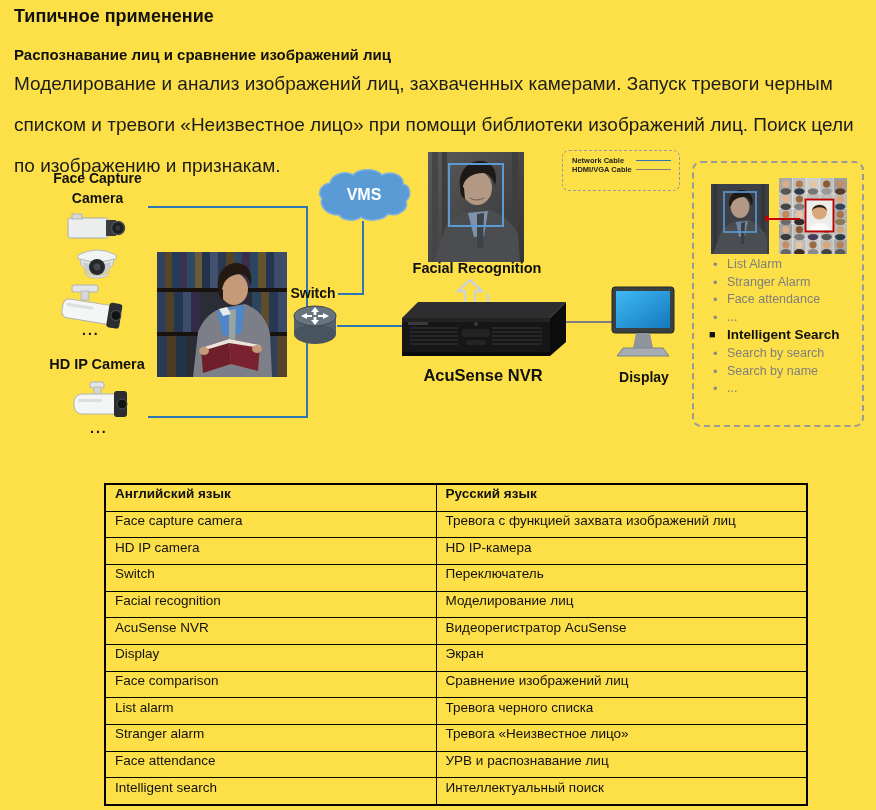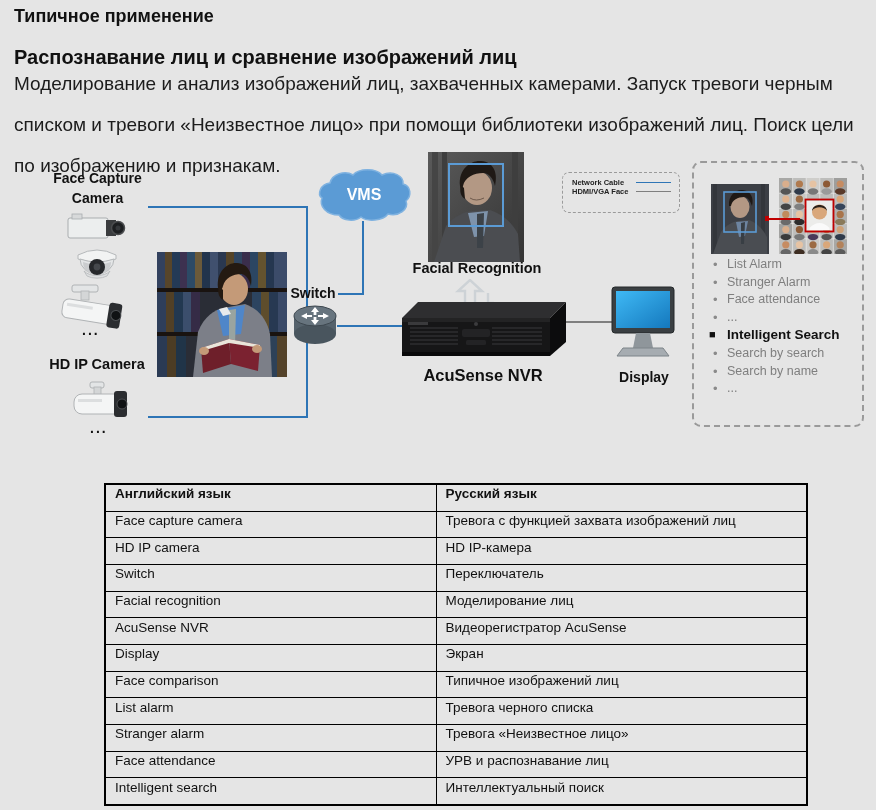--- a/index.html
+++ b/index.html
@@ -1,21 +1,21 @@
 <!DOCTYPE html>
 <html><head>
 <meta charset="utf-8">
 <style>
   * { margin:0; padding:0; box-sizing:border-box; }
   html,body { width:876px; height:810px; background:#fff; font-family:"Liberation Sans", sans-serif; color:#1a1a1a; }
-  .page { position:relative; width:876px; height:810px; overflow:hidden; background:#e5e5e5; }
+  .page { position:relative; width:876px; height:810px; overflow:hidden; background:#fde047; }
 
   
   .title { position:absolute; left:14px; top:6px; font-size:18px; font-weight:bold; color:#111; }
-  .subtitle { position:absolute; left:14px; top:46px; font-size:20px; font-weight:bold; color:#111; }
+  .subtitle { position:absolute; left:14px; top:46px; font-size:15px; font-weight:bold; color:#111; }
   .body-text { position:absolute; left:14px; top:64px; width:852px; font-size:19px; line-height:2.15; color:#1c1c1c; }
 
   
   .diagram { position:absolute; left:0; top:0; width:876px; height:470px; }
   .dlabel { position:absolute; font-weight:bold; color:#111; text-align:center; }
   .lbl-facecap { left:40px; top:169px; width:115px; font-size:14px; line-height:1.4; }
   .lbl-hdip { left:36px; top:356px; width:122px; font-size:14.5px; }
   .lbl-switch { left:288px; top:285px; width:50px; font-size:14px; }
   .lbl-fr { left:404px; top:260px; width:146px; font-size:14.5px; }
   .lbl-nvr { left:408px; top:366px; width:150px; font-size:16.5px; }
@@ -41,21 +41,21 @@
 
   .photo-man { position:absolute; left:157px; top:252px; }
   .cloud { position:absolute; left:314px; top:167px; }
   .fr-photo { position:absolute; left:428px; top:152px; }
   .up-arrow { position:absolute; left:452px; top:279px; }
   .switch-icon { position:absolute; left:291px; top:302px; }
   .nvr { position:absolute; left:400px; top:296px; }
   .display { position:absolute; left:611px; top:286px; }
 
   
-  .legend { position:absolute; left:562px; top:172px; width:118px; height:41px; border:1.6px dashed #9a9a9a; border-radius:7px; padding:5px 8px 20px 9px; display:flex; flex-direction:column; justify-content:space-around; }
+  .legend { position:absolute; left:562px; top:150px; width:118px; height:41px; border:1.6px dashed #9a9a9a; border-radius:7px; padding:5px 8px 20px 9px; display:flex; flex-direction:column; justify-content:space-around; }
   .legend-row { display:flex; align-items:center; justify-content:space-between; }
   .legend-label { font-size:7.5px; font-weight:bold; color:#222; white-space:nowrap; }
   .legend-line { width:35px; height:1.6px; }
 
   
   .panel { position:absolute; left:692px; top:161px; width:172px; height:266px; border:2.5px dashed #9a9a9a; border-radius:9px; }
   .panel-photo { position:absolute; left:17px; top:21px; }
   .panel-grid { position:absolute; left:85px; top:15px; }
   .panel-redline { position:absolute; left:74px; top:55px; width:32px; height:1.6px; background:#C00000; }
   .panel-redline::before { content:""; position:absolute; left:-3px; top:-2px; width:4px; height:5px; background:#C00000; }
@@ -266,21 +266,21 @@
       <polygon points="12,62 52,62 58,70 6,70" fill="#a6acb1" stroke="#7d8489" stroke-width="1"></polygon>
     </svg>
     <div class="dlabel lbl-display">Display</div>
 
     <div class="legend">
       <div class="legend-row">
         <span class="legend-label">Network Cable</span>
         <span class="legend-line" style="background-color: rgb(46, 117, 182);"></span>
       </div>
       <div class="legend-row">
-        <span class="legend-label">HDMI/VGA Face</span>
+        <span class="legend-label">HDMI/VGA Cable</span>
         <span class="legend-line" style="background-color: rgb(127, 127, 127);"></span>
       </div>
     </div>
 
     <div class="panel">
       <svg class="panel-photo" width="58" height="70" viewBox="0 0 58 70">
         <rect width="58" height="70" fill="#3c3f45"></rect>
         <rect x="2" y="0" width="4" height="70" fill="#33363b"></rect>
           <rect x="50" y="0" width="4" height="70" fill="#33363b"></rect>
         <path d="M2,70 L10,48 C16,40 22,38 27,37 L38,36 C46,39 52,45 56,53 L56,70 Z" fill="#4a4d52"></path>
@@ -448,21 +448,21 @@
     <tr>
           <td>AcuSense NVR</td>
           <td>Видеорегистратор AcuSense</td>
         </tr>
     <tr>
           <td>Display</td>
           <td>Экран</td>
         </tr>
     <tr>
           <td>Face comparison</td>
-          <td>Типичное изображений лиц</td>
+          <td>Сравнение изображений лиц</td>
         </tr>
     <tr>
           <td>List alarm</td>
           <td>Тревога черного списка</td>
         </tr>
     <tr>
           <td>Stranger alarm</td>
           <td>Тревога «Неизвестное лицо»</td>
         </tr>
     <tr>

